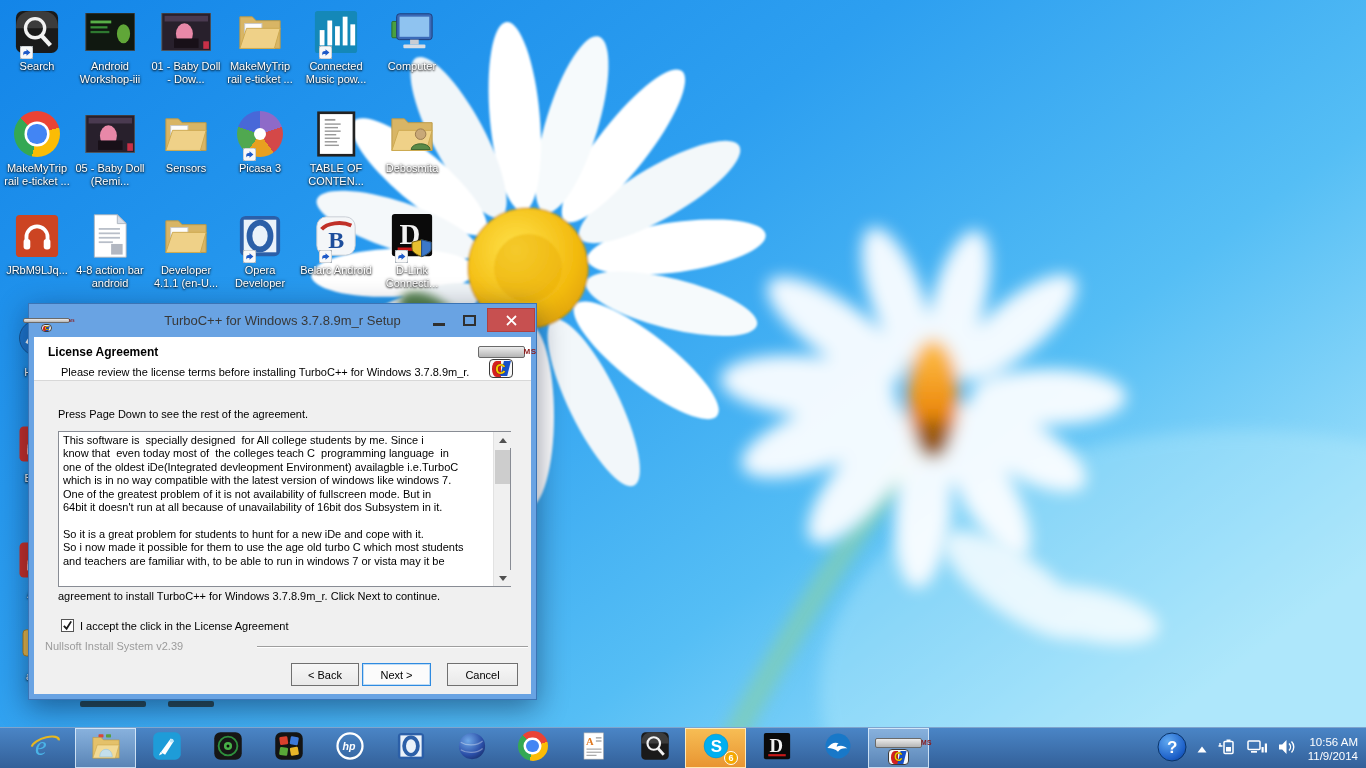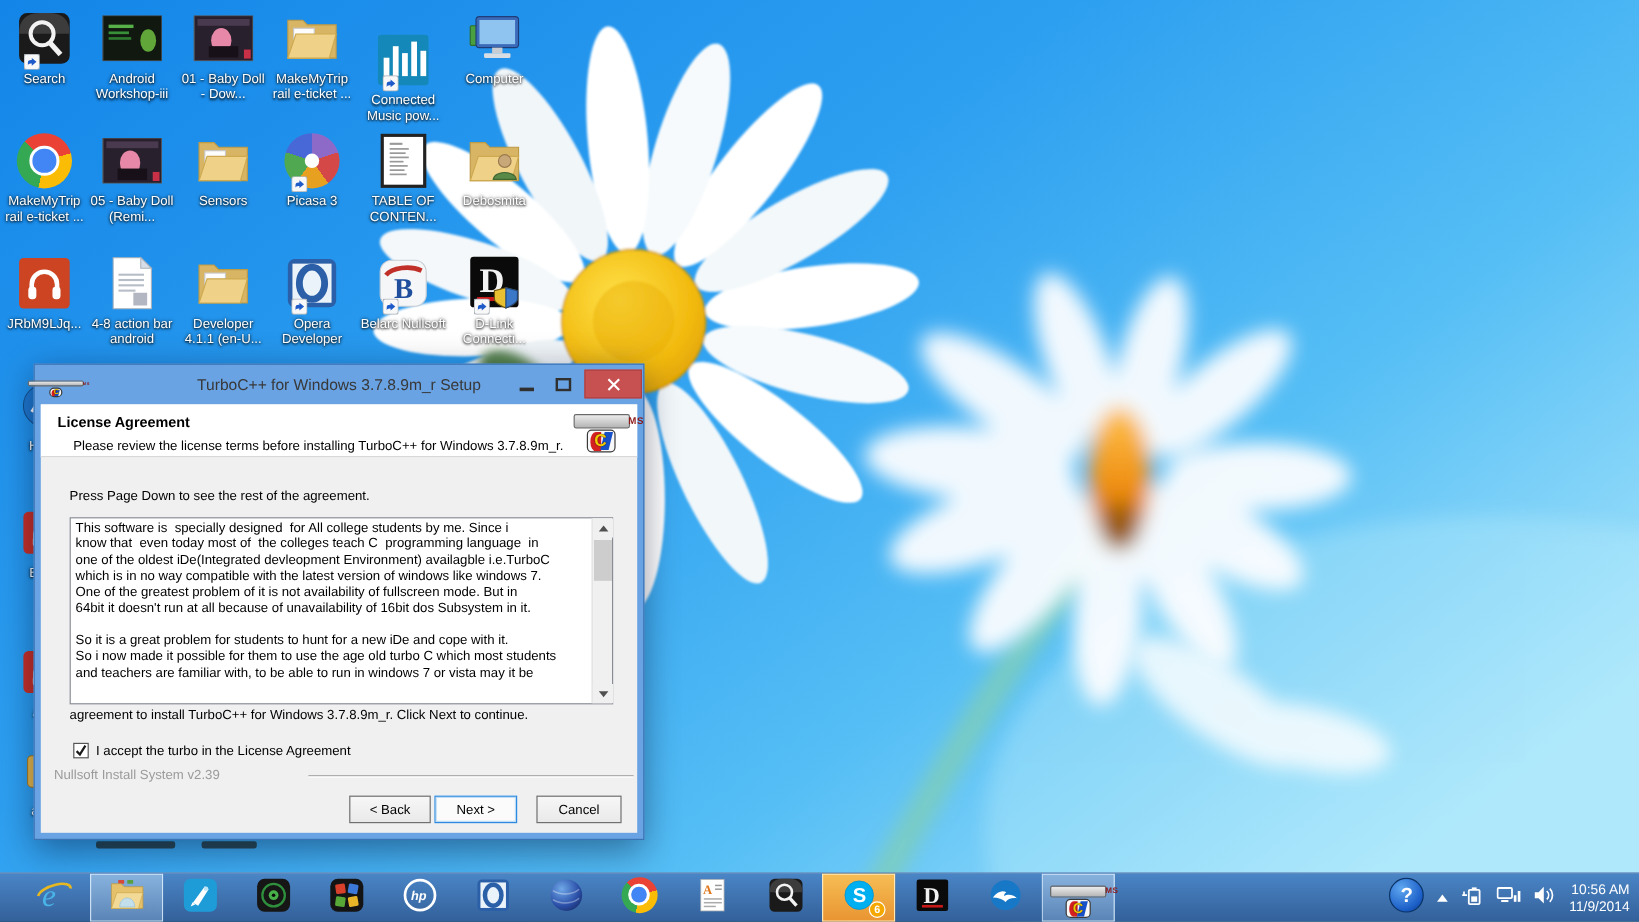--- a/index.html
+++ b/index.html
@@ -240,21 +240,21 @@
       <div class="dicon" style="left: 223px; top: 6px;">
         <span class="dicon-img">
           <svg width="46" height="41.4" viewBox="0 0 48 43">
     <path d="M3 6h13l4 4h25v29H3z" fill="#D8B565" stroke="#BD9A44" stroke-width="1"></path>
     <rect x="8" y="13" width="18" height="24" fill="#FDFDFD" stroke="#C8C8C8"></rect>
     <path d="M3 39l7-21h35l-6 21z" fill="#EFD188" stroke="#CDA94F"></path>
           </svg>
         </span>
                <span class="dicon-label">MakeMyTrip rail e-ticket ...</span>
       </div>
-      <div class="dicon" style="left: 299px; top: 24px;">
+      <div class="dicon" style="left: 299px; top: 6px;">
         <span class="dicon-img">
           <svg width="46" height="46" viewBox="0 0 48 48">
     <rect x="2" y="2" width="44" height="44" rx="3" fill="#1488B8"></rect>
     <g fill="#fff">
               <rect x="7" y="22" width="5" height="16"></rect>
               <rect x="15" y="12" width="5" height="26"></rect>
     <rect x="23" y="18" width="5" height="20"></rect>
               <rect x="31" y="8" width="5" height="30"></rect>
     <rect x="39" y="16" width="5" height="22"></rect>
             </g>
@@ -409,21 +409,21 @@
     <rect x="4" y="4" width="40" height="40" rx="10" fill="#F4F6F8" stroke="#C8CDD4"></rect>
     <path d="M9 17 A 20 11 0 0 1 40 13" stroke="#C03028" stroke-width="4" fill="none"></path>
     <text x="16" y="37" font-size="25" font-weight="bold" fill="#1E4E9C" font-family="Liberation Serif,serif">B</text>
           </svg>
           <span class="shortcut">
   <svg width="13" height="13" viewBox="0 0 12 12">
               <rect width="12" height="12" rx="2" fill="#F8F8F8" stroke="#A8B0B8"></rect>
   <path d="M3 9V6.6C3 5.2 4 4.6 5.4 4.6H6V3l3.6 3L6 9V7.4H5.2C4 7.4 3 8 3 9z" fill="#1E5AC8"></path>
             </svg></span>
         </span>
-               <span class="dicon-label">Belarc Nullsoft</span>
+               <span class="dicon-label">Belarc Android</span>
       </div>
       <div class="dicon" style="left: 375px; top: 210px;">
         <span class="dicon-img">
           <svg width="46" height="46" viewBox="0 0 48 48">
     <rect x="3" y="1" width="42" height="44" rx="3" fill="#0A0A0A"></rect>
     <text x="11" y="32" font-size="30" font-weight="bold" fill="#F2F2F2" font-family="Liberation Serif,serif">D</text>
     <rect x="9" y="36" width="28" height="3.5" fill="#C81818"></rect>
     <path d="M34 28l10 2.5v7c0 4.5-10 8-10 8s-10-3.5-10-8v-7z" fill="#E8C030" stroke="#705808"></path>
     <path d="M34 28l10 2.5v7c0 4.5-10 8-10 8z" fill="#3C78C8" stroke="#1E4478"></path>
           </svg>
@@ -542,21 +542,21 @@
       </div>
 
       <span id="note2">agreement to install TurboC++ for Windows 3.7.8.9m_r. Click Next to continue.</span>
 
       <div id="accept-row">
         <span id="accept-box">
           <svg width="11" height="11" viewBox="0 0 12 12">
             <path d="M2 6.5l3 3 5-8" stroke="#1A1A1A" stroke-width="2" fill="none"></path>
           </svg>
         </span>
-        <span>I accept the turbo in the License Agreement</span>
+        <span>I accept the click in the License Agreement</span>
       </div>
 
       <span id="brand-text">Nullsoft Install System v2.39</span>
       <div id="brand-line"></div>
 
       <div class="dlg-btn" id="btn-back">&lt; Back</div>
       <div class="dlg-btn" id="btn-next">Next &gt;</div>
       <div class="dlg-btn" id="btn-cancel">Cancel</div>
     </div>
   </div>

